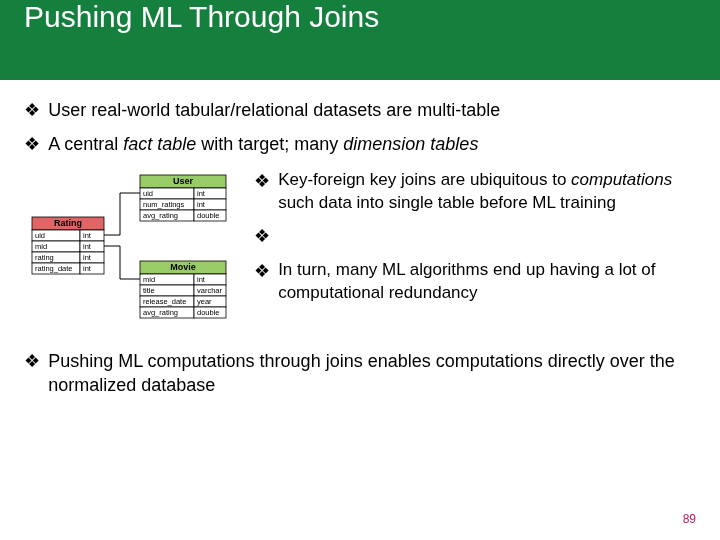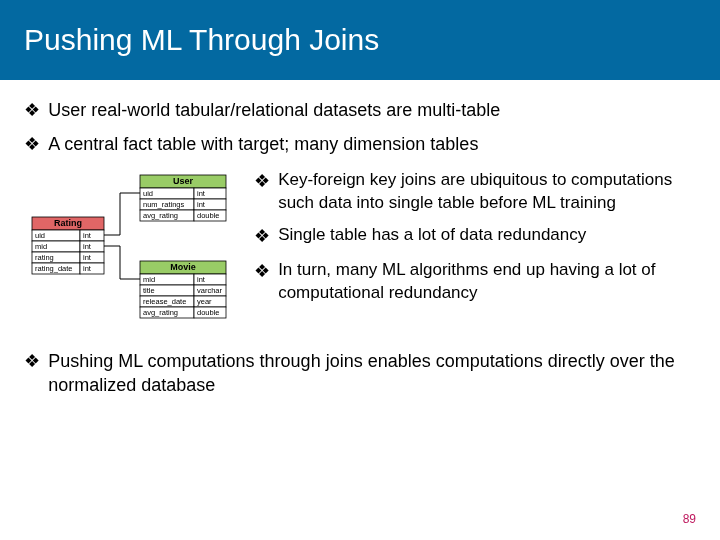--- a/index.html
+++ b/index.html
@@ -1,28 +1,28 @@
 <!DOCTYPE html>
 <html><head>
 <meta charset="utf-8">
 <style>
   * { margin: 0; padding: 0; box-sizing: border-box; }
   html, body { width: 720px; height: 540px; font-family: Arial, Helvetica, sans-serif; background: #fff; color: #000; }
   .slide { width: 720px; height: 540px; position: relative; }
-  .title-bar { background: #0369a1; color: #fff; height: 80px; display: flex; align-items: center; padding-left: 24px; }
+  .title-bar { background: #15803d; color: #fff; height: 80px; display: flex; align-items: flex-start; padding-left: 24px; }
   .title-bar h1 { font-size: 30px; font-weight: 400; }
   .body { padding: 18px 24px 0 24px; }
   .bullet { display: flex; align-items: flex-start; margin-bottom: 10px; font-size: 18px; line-height: 1.35; }
   .bullet .glyph { flex: 0 0 auto; margin-right: 8px; font-size: 18px; color: #000; }
   .bullet .txt { flex: 1 1 auto; }
   .mid-row { display: flex; margin: 12px 0 10px 0; }
   .diagram { flex: 0 0 210px; margin-right: 14px; margin-left: 6px; }
   .right-bullets { flex: 1 1 auto; }
   .right-bullets .bullet { font-size: 17px; margin-bottom: 10px; }
-  .italic { }
+  .italic { font-style: italic; }
   .pagenum { position: absolute; bottom: 14px; right: 24px; font-size: 12px; color: #be185d; }
 
   
   svg { display: block; }
   .tbl-header { fill: #99cc66; stroke: #000; stroke-width: 0.8; }
   .tbl-header-red { fill: #e06666; stroke: #000; stroke-width: 0.8; }
   .tbl-cell { fill: #fff; stroke: #000; stroke-width: 0.8; }
   .tbl-text-h-center { font: bold 9px Arial; fill: #000; text-anchor: middle; }
   .tbl-text { font: 7.5px Arial; fill: #000; }
   .conn { stroke: #000; stroke-width: 1; fill: none; }
@@ -119,23 +119,20 @@
 
       <div class="right-bullets">
         <div class="bullet">
           <span class="glyph">❖</span>
           <span class="txt">
             <span>Key-foreign key joins are ubiquitous to </span><span class="italic">computations</span><span> such data into single table before ML training</span>
           </span>
         </div>
         <div class="bullet">
           <span class="glyph">❖</span>
-          <span class="txt">
-            <span>Single table has a lot of data </span><span class="italic">redundancy</span>
-          </span>
         </div>
         <div class="bullet">
           <span class="glyph">❖</span>
           <span class="txt">In turn, many ML algorithms end up having a lot of computational redundancy</span>
         </div>
       </div>
     </div>
 
     <div class="bullet">
       <span class="glyph">❖</span>

